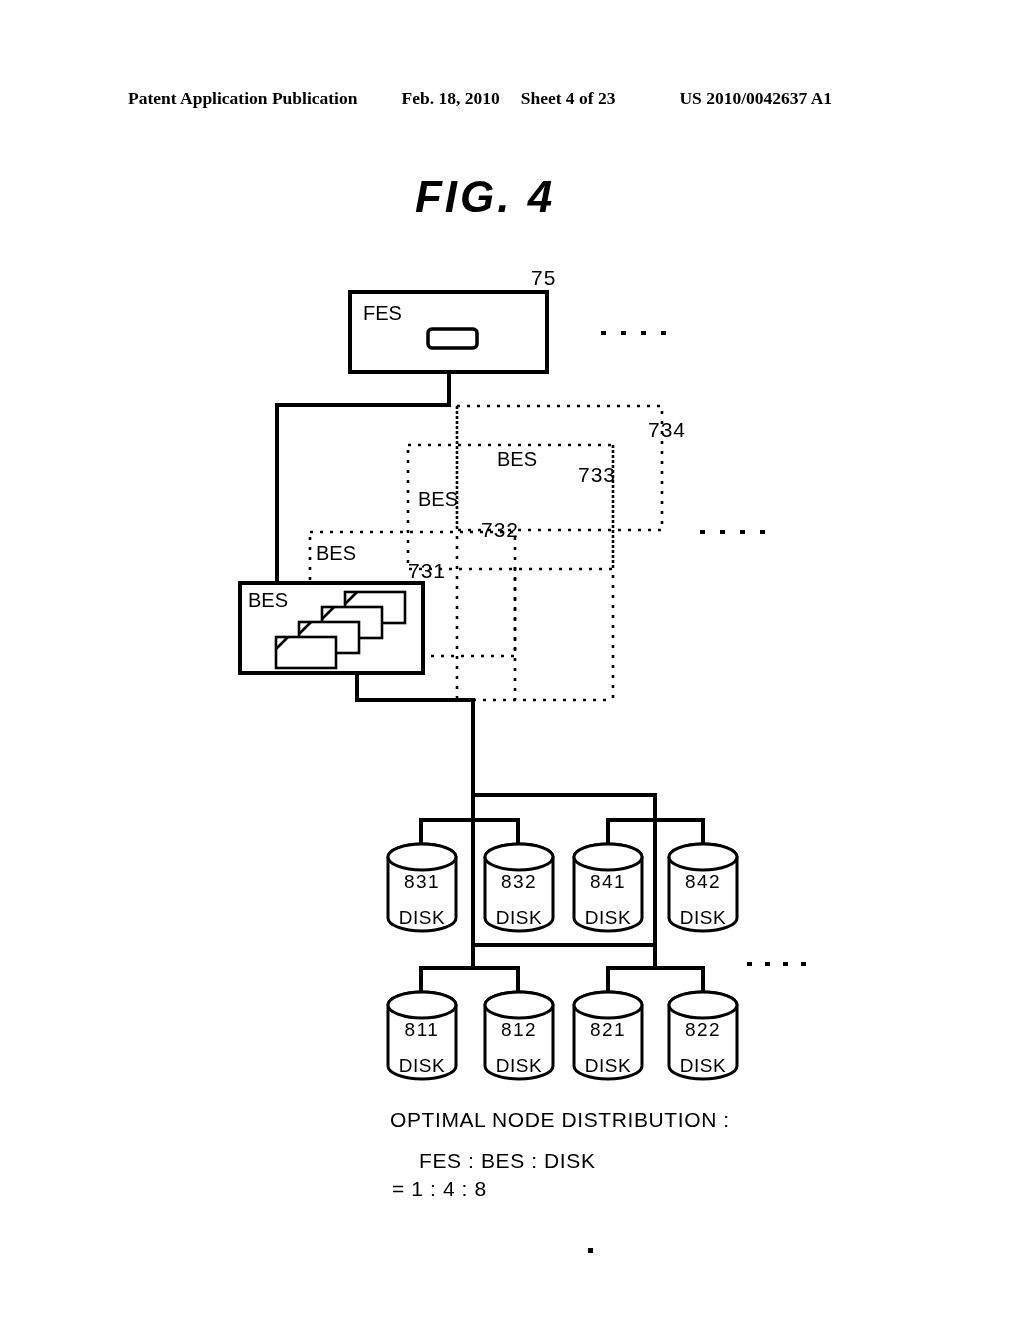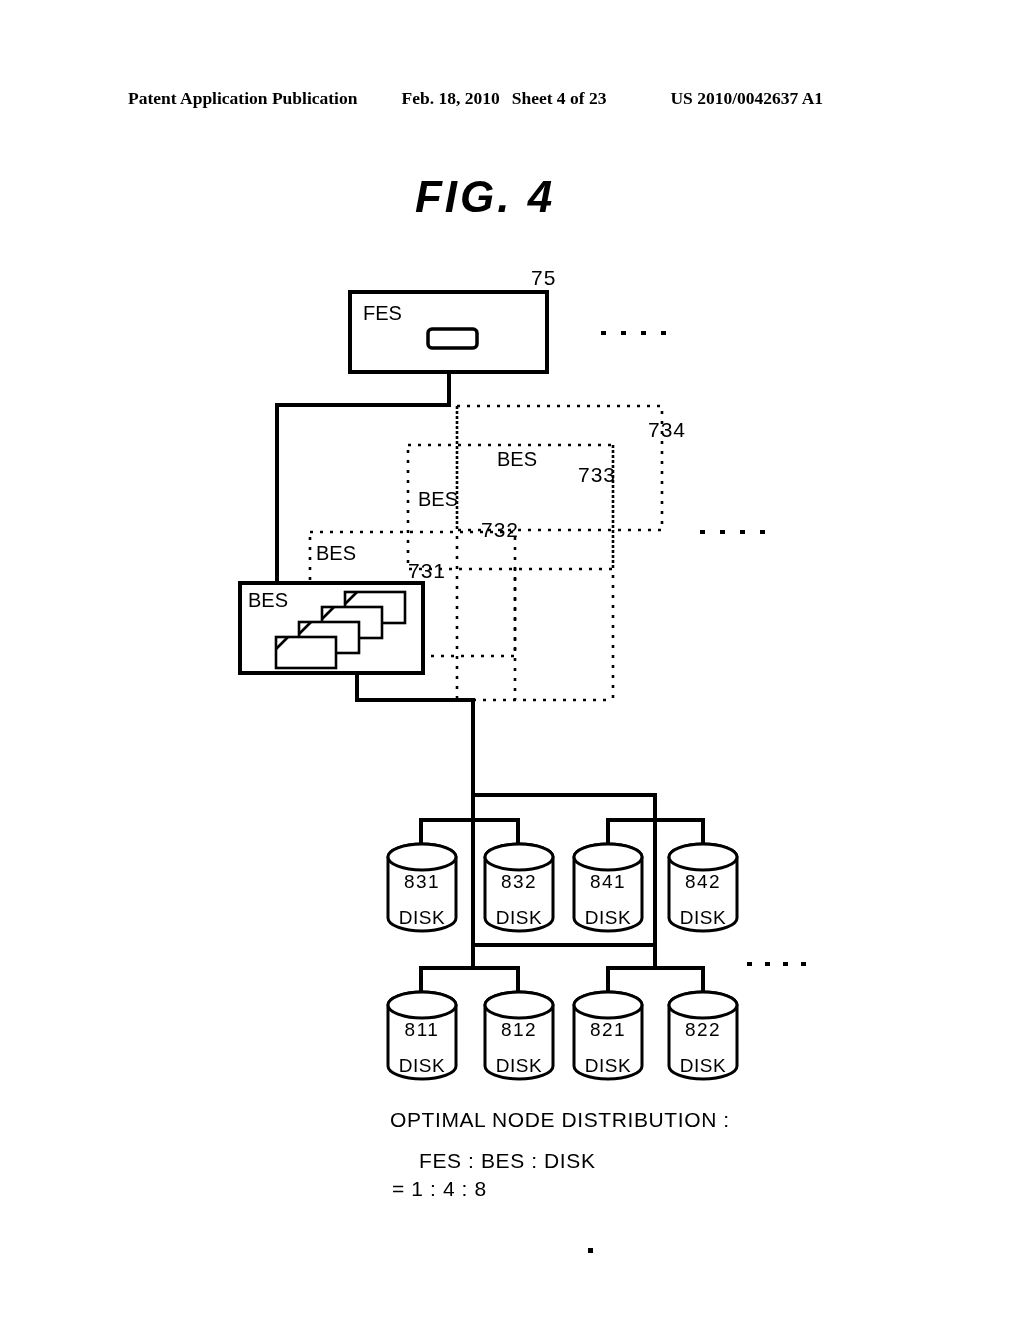--- a/index.html
+++ b/index.html
@@ -34,21 +34,21 @@
     font-weight: bold;
     font-size: 17.5px;
     letter-spacing: 0px;
     white-space: nowrap;
   }
   .pub-header .h-title { }
   .pub-header .h-date {
     margin-left: 44px;
   }
   .pub-header .h-sheet {
-    margin-left: 12px;
+    margin-left: 21px;
   }
   .pub-header .h-docnum {
     margin-left: 64px;
   }
   
   .fig-title {
     position: absolute;
     top: 172px;
     left: 0;
     width: 1024px;

